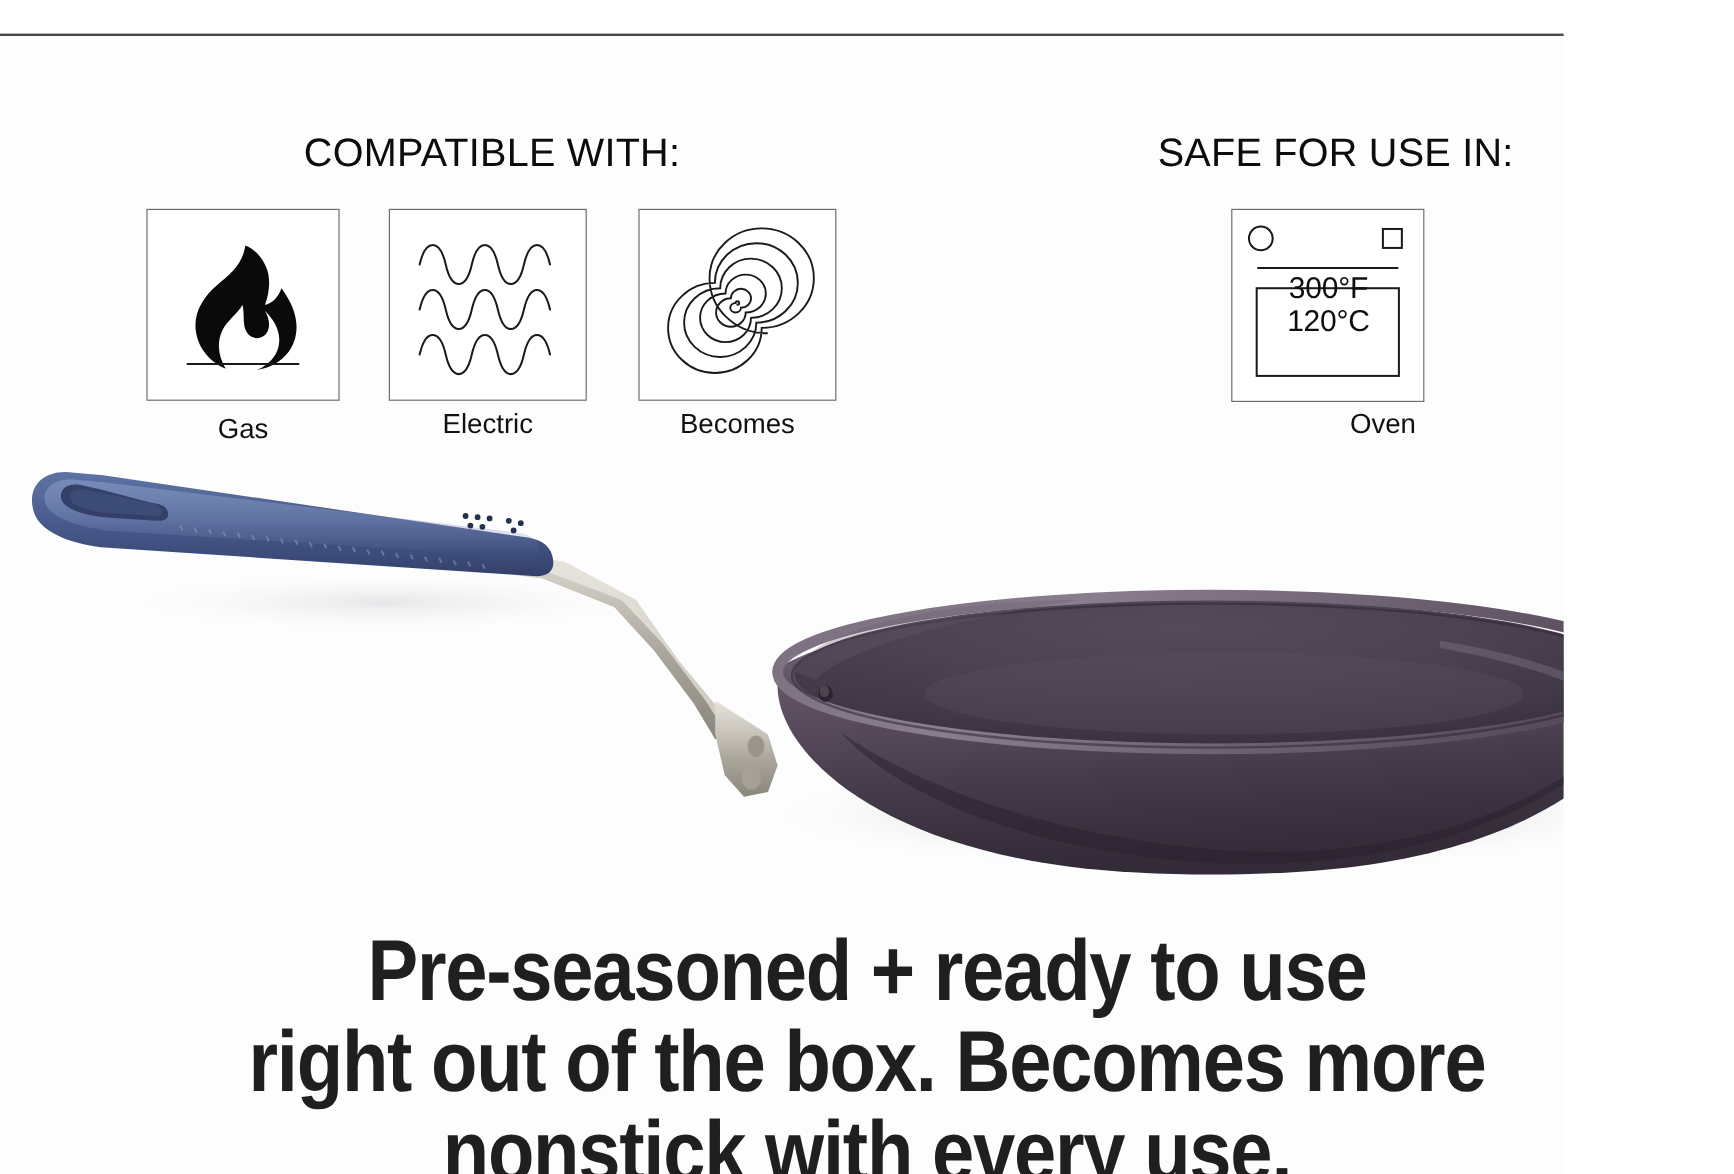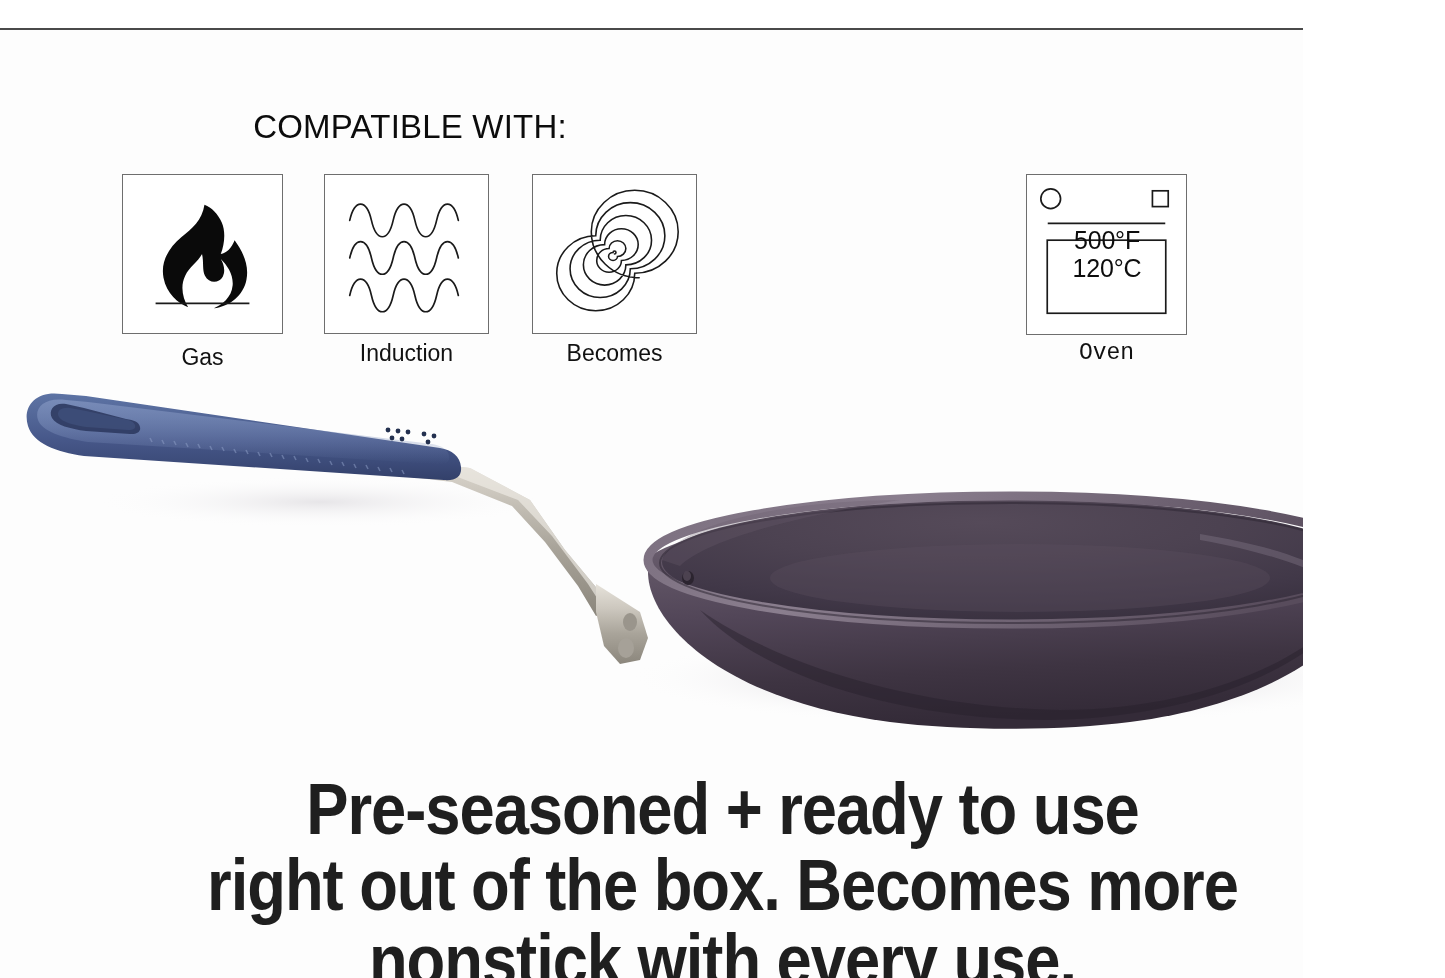--- a/index.html
+++ b/index.html
@@ -50,21 +50,21 @@
   }
 
   #box-gas       { left: 122px; top: 144px; width: 161px; height: 160px; }
   #box-induction { left: 324px; top: 144px; width: 165px; height: 160px; }
   #box-electric  { left: 532px; top: 144px; width: 165px; height: 160px; }
   #box-oven      { left: 1026px; top: 144px; width: 161px; height: 161px; }
 
   #cap-gas       { left: 122px; top: 314px; width: 161px; }
   #cap-induction { left: 324px; top: 310px; width: 165px; }
   #cap-electric  { left: 532px; top: 310px; width: 165px; }
-  #cap-oven      { left: 1026px; top: 310px; width: 161px; font-family: Liberation Mono, monospace; }
+  #cap-oven      { left: 1072px; top: 310px; width: 161px; }
 
   .icon-svg { display: block; width: 100%; height: 100%; }
 
   
   .oven-temp-text {
     position: absolute;
     left: 1044px;
     top: 196px;
     width: 126px;
     text-align: center;
@@ -138,21 +138,21 @@
 
   <div id="box-induction" class="icon-box">
     <svg class="icon-svg" viewBox="0 0 165 160">
       <g fill="none" stroke="#1a1a1a" stroke-width="1.7" stroke-linecap="round">
         <path d="M25 46 C 30 24, 42 24, 47 46 S 64 68, 69 46 S 86 24, 91 46 S 108 68, 113 46 S 130 24, 135 46"></path>
         <path d="M25 84 C 30 62, 42 62, 47 84 S 64 106, 69 84 S 86 62, 91 84 S 108 106, 113 84 S 130 62, 135 84"></path>
         <path d="M25 122 C 30 100, 42 100, 47 122 S 64 144, 69 122 S 86 100, 91 122 S 108 144, 113 122 S 130 100, 135 122"></path>
       </g>
     </svg>
   </div>
-  <div id="cap-induction" class="icon-caption">Induction</div>
+  <div id="cap-induction" class="icon-caption">Electric</div>
 
   <div id="box-electric" class="icon-box">
     <svg class="icon-svg" viewBox="0 0 165 160">
       <path id="spiral-path" fill="none" stroke="#1a1a1a" stroke-width="1.6" stroke-linecap="round" d="M82 80
                m0.5 0
                a 1.5 1.5 0 1 0 -1.5 -1.5
                a 4.5 4 0 1 0 4.5 4
                a 8.5 8 0 1 0 -8.5 -8
                a 12.5 12 0 1 0 12.5 12
                a 17 16 0 1 0 -17 -16
@@ -160,31 +160,32 @@
                a 26 25 0 1 0 -26 -25
                a 30.5 29 0 1 0 30.5 29
                a 35 33.5 0 1 0 -35 -33.5
                a 39.5 38 0 1 0 39.5 38
                a 44 42 0 1 0 -44 -42
                a 48.5 46.5 0 0 0 48.5 46.5"></path>
     </svg>
   </div>
   <div id="cap-electric" class="icon-caption">Becomes</div>
 
+  <div id="heading-safe" class="section-heading">SAFE FOR USE IN:</div>
 
   <div id="box-oven" class="icon-box">
     <svg class="icon-svg" viewBox="0 0 161 161">
       <circle cx="24" cy="24" r="10" fill="none" stroke="#1a1a1a" stroke-width="1.7"></circle>
       <rect x="127" y="16" width="16" height="16" fill="none" stroke="#1a1a1a" stroke-width="1.7"></rect>
       <line x1="21" y1="49" x2="140" y2="49" stroke="#1a1a1a" stroke-width="1.7"></line>
       <rect x="20.5" y="66" width="120" height="74" fill="none" stroke="#1a1a1a" stroke-width="1.7"></rect>
     </svg>
   </div>
   <div class="oven-temp-text">
-    <div>500°F</div>
+    <div>300°F</div>
     <div>120°C</div>
   </div>
   <div id="cap-oven" class="icon-caption">Oven</div>
 
   <div id="product-photo">
     <svg width="1445" height="400" viewBox="0 0 1445 400">
       <defs>
 
         <radialGradient id="gShadow" cx="50%" cy="50%" r="50%">
           <stop offset="0%" stop-color="#b8b3bb" stop-opacity="0.62"></stop>

